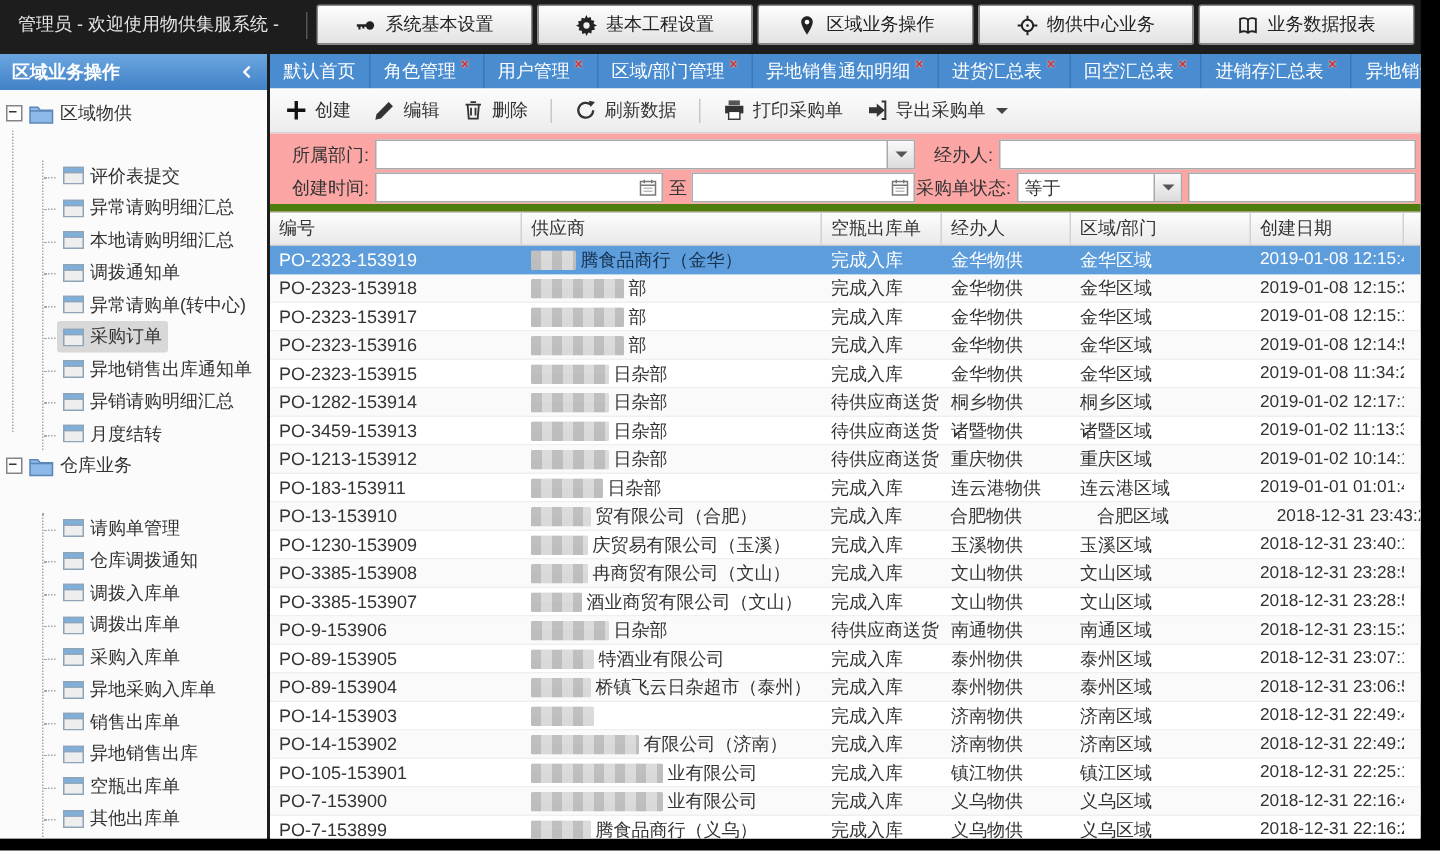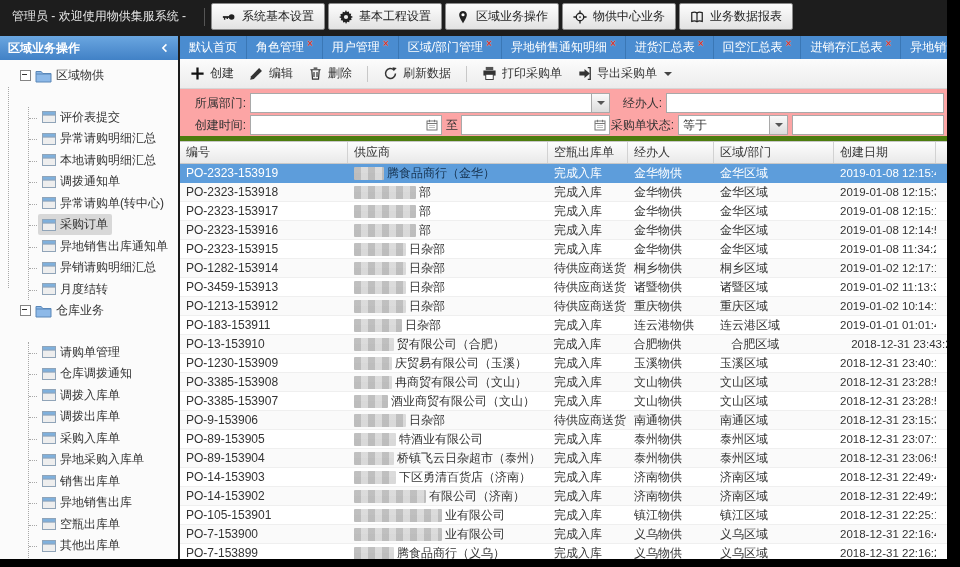--- a/index.html
+++ b/index.html
@@ -5,34 +5,34 @@
   html,body{margin:0;padding:0;}
   body{width:960px;height:567px;background:#000;position:relative;overflow:hidden;
        font-family:"Liberation Sans","DejaVu Sans",sans-serif;font-size:12px;color:#333;}
   .window{position:absolute;left:0;top:0;width:947px;height:559px;background:#1d1d1d;}
 
   
   .topbar{position:absolute;left:0;top:0;width:947px;height:33px;background:#1d1d1d;
           display:flex;align-items:center;}
   .topbar .title{color:#e6e6e6;padding:0 12px;white-space:nowrap;}
   .topbar .vsep{width:1px;height:18px;background:#555;margin:0 6px;}
-  .tb-btn{height:25px;margin-right:3px;padding:0 10px;display:flex;align-items:center;gap:6px;
+  .tb-btn{height:25px;margin-right:3px;padding:0 25px;display:flex;align-items:center;gap:6px;
           background:linear-gradient(#fdfdfd,#e2e2e2);border:1px solid #8a8a8a;border-radius:2px;
           color:#222;cursor:pointer;white-space:nowrap;}
   .tb-btn svg{width:14px;height:14px;}
 
   
   .sidebar{position:absolute;left:0;top:36px;width:178px;height:523px;background:#fbfbfb;overflow:hidden;}
   .side-header{height:24px;background:linear-gradient(#6aa6e0,#4181c6);color:#fff;font-weight:bold;
                line-height:24px;padding:0 8px;display:flex;justify-content:space-between;align-items:center;}
   .side-header svg{width:10px;height:10px;}
   .tree{position:relative;padding-top:5px;height:494px;background:#fbfbfb;}
   .tree::before{content:'';position:absolute;left:8px;top:16px;height:212px;border-left:1px dotted #a8a8a8;}
   .trow{height:21.5px;display:flex;align-items:center;white-space:nowrap;}
-  .trow.group{padding-left:20px;gap:4px;position:relative;background:#fbfbfb;}
+  .trow.group{padding-left:4px;gap:4px;position:relative;background:#fbfbfb;}
   .expander{width:9px;height:9px;background:#fff;border:1px solid #848484;position:relative;flex:0 0 auto;}
   .expander::before{content:'';position:absolute;left:1px;top:3px;width:5px;height:1px;background:#333;}
   .tchildren{margin-left:28px;border-left:1px dotted #a8a8a8;margin-top:20px;}
   .trow.leaf{position:relative;padding-left:9px;gap:3px;}
   .trow.leaf::before{content:'';position:absolute;left:0;top:11px;width:8px;border-top:1px dotted #a8a8a8;}
   .node{display:flex;align-items:center;gap:4px;padding:2px 4px;border-radius:2px;}
   .trow.selected .node{background:#d8d8d8;}
   .tree svg.folder{width:17px;height:14px;flex:0 0 auto;}
   .tree svg.leafico{width:14px;height:12px;flex:0 0 auto;}
 
@@ -665,21 +665,20 @@
           </div>
           <div class="gcell" style="width: 80px;">完成入库</div>
           <div class="gcell" style="width: 86px;">泰州物供</div>
           <div class="gcell" style="width: 120px;">泰州区域</div>
           <div class="gcell date" style="width: 102px;">2018-12-31 23:06:55</div>
         </div>
         <div class="grow">
           <div class="gcell" style="width: 168px;">PO-14-153903</div>
           <div class="gcell supplier-cell" style="width: 200px;">
             <span class="redact" style="width: 42px;"></span>
-            <span class="vis">下区勇清百货店（济南）</span>
           </div>
           <div class="gcell" style="width: 80px;">完成入库</div>
           <div class="gcell" style="width: 86px;">济南物供</div>
           <div class="gcell" style="width: 120px;">济南区域</div>
           <div class="gcell date" style="width: 102px;">2018-12-31 22:49:48</div>
         </div>
         <div class="grow alt">
           <div class="gcell" style="width: 168px;">PO-14-153902</div>
           <div class="gcell supplier-cell" style="width: 200px;">
             <span class="redact" style="width: 72px;"></span>

